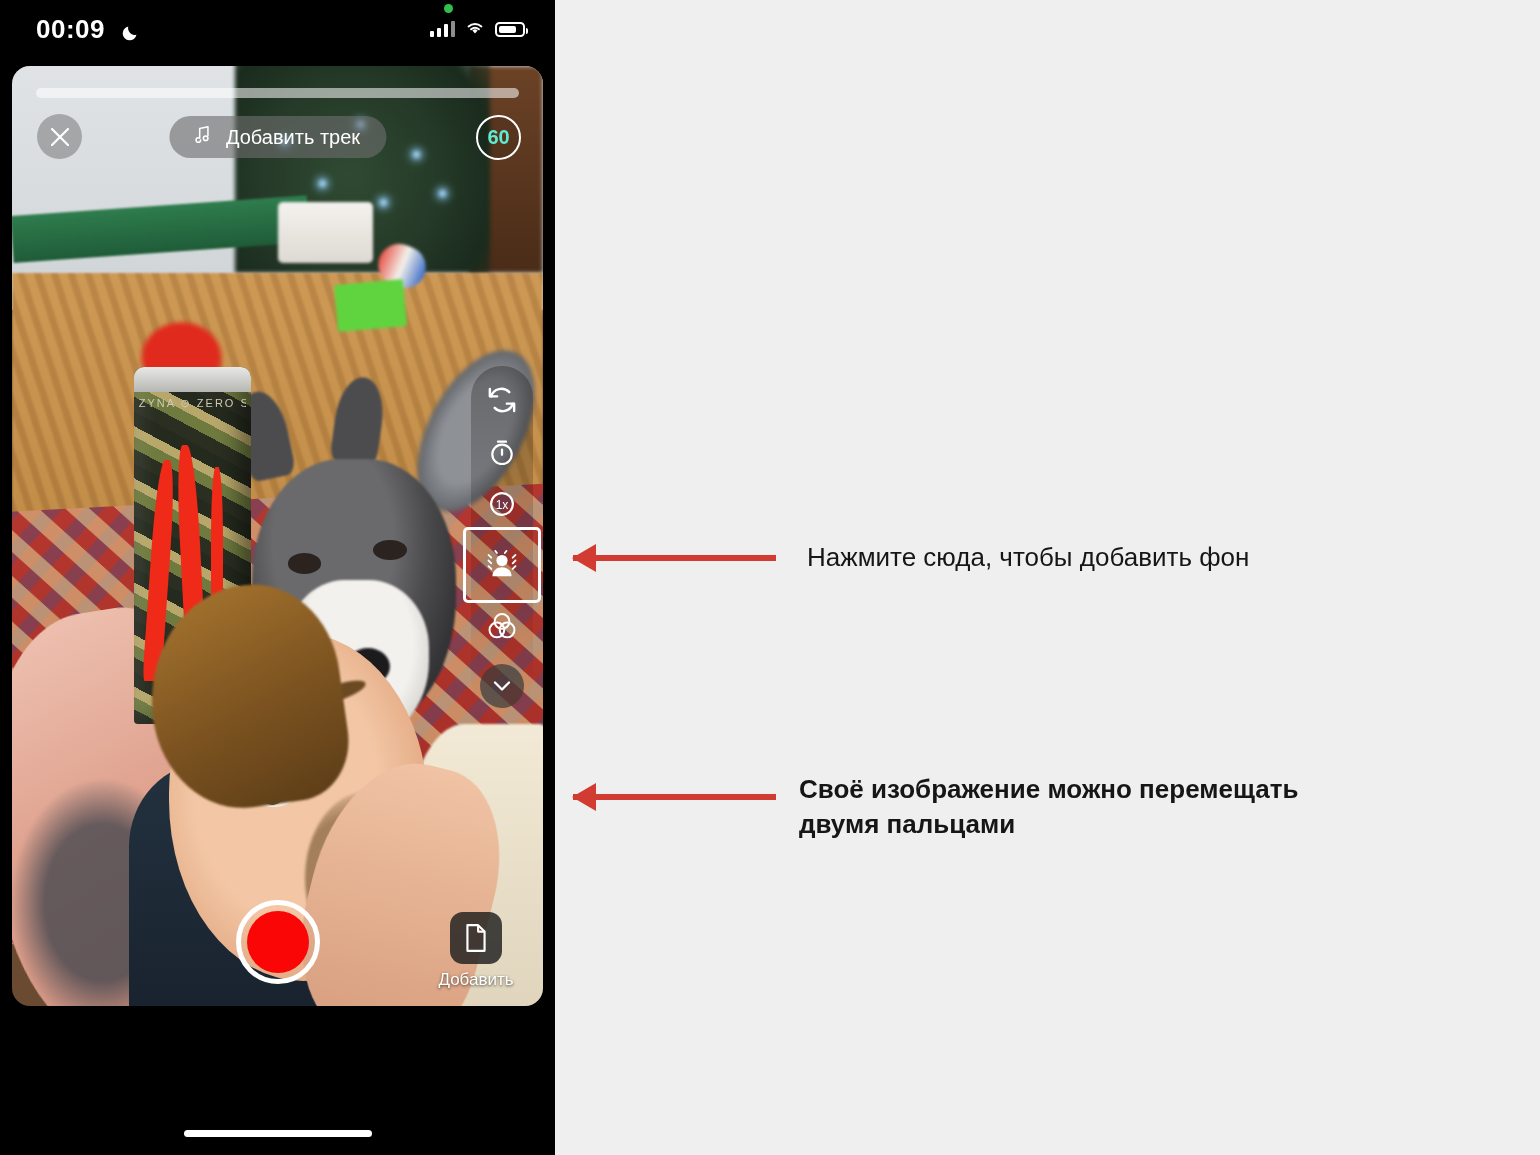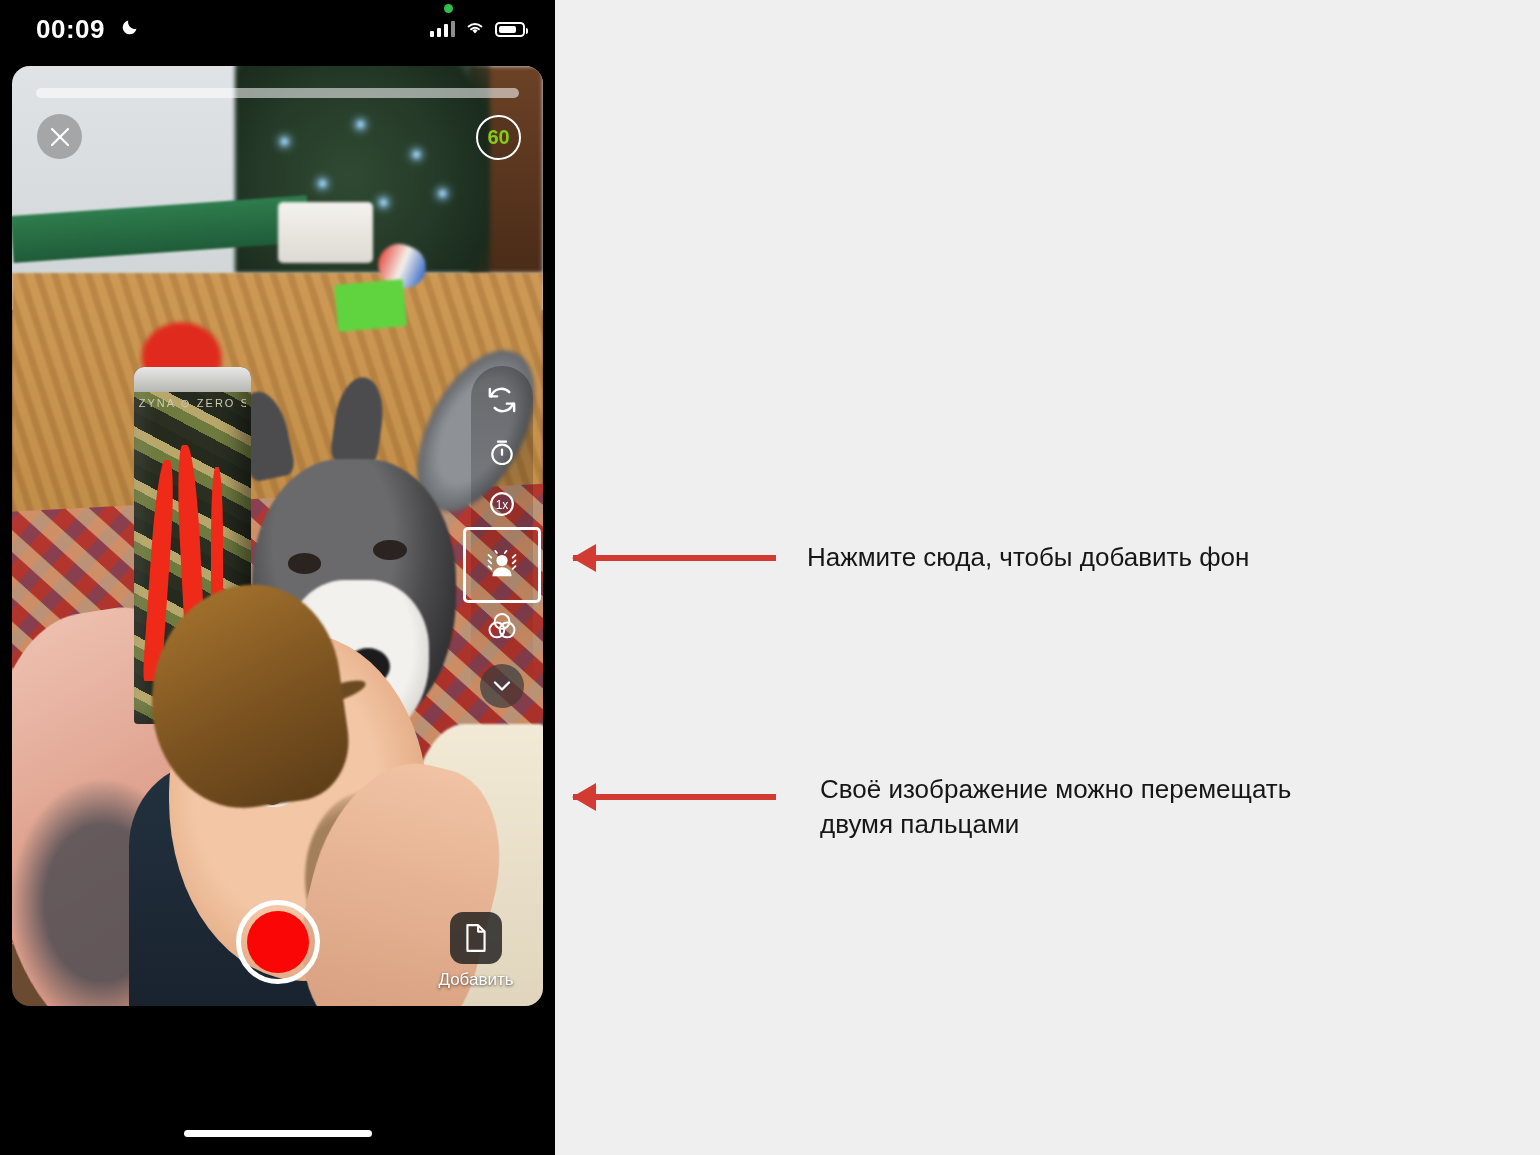--- a/index.html
+++ b/index.html
@@ -18,21 +18,21 @@
     background: #000;
   }
 
   
   .statusbar {
     position: absolute; left: 0; top: 0; width: 555px; height: 58px;
     display: flex; align-items: center; justify-content: space-between;
     padding: 0 30px 0 36px;
     color: #fff;
   }
-  .sb-left { display: flex; align-items: flex-start; gap: 16px; }
+  .sb-left { display: flex; align-items: flex-end; gap: 16px; }
   .sb-time { font-size: 26px; font-weight: bold; letter-spacing: .5px; line-height: 1; }
   .moon { width: 20px; height: 20px; position: relative; display: inline-block; }
   .moon svg { display:block; }
   .sb-right { display: flex; align-items: center; gap: 9px; position: relative; }
   .greendot {
     position: absolute; left: 14px; top: -15px;
     width: 9px; height: 9px; border-radius: 50%; background: #31c04e;
   }
   .bars { display: flex; align-items: flex-end; gap: 2.5px; height: 16px; }
   .bars i { width: 4.5px; background: #fff; border-radius: 1px; display: block; }
@@ -173,21 +173,21 @@
     display:flex; align-items:center; justify-content:center;
   }
   .track-pill {
     position:absolute; left:50%; transform: translateX(-50%); top:2px;
     height:42px; border-radius:22px; background: rgba(110,110,110,.62);
     display:flex; align-items:center; gap:13px; padding: 0 26px 0 22px;
     color:#fff; font-size:20px; white-space:nowrap;
   }
   .dur-btn {
     position:absolute; right:22px; top:1px; width:45px; height:45px; border-radius:50%;
-    border: 2.5px solid #fff; color:#84cc16; font-size:20px; font-weight:600;
+    border: 2.5px solid #fff; color:#5eead4; font-size:20px; font-weight:600;
     display:flex; align-items:center; justify-content:center; background: rgba(0,0,0,.10);
   }
 
   .side-tools {
     position:absolute; right:10px; top:300px; width:62px;
     display:flex; flex-direction:column; align-items:center; 
     background: linear-gradient(180deg, rgba(0,0,0,.28), rgba(0,0,0,.10) 60%, rgba(0,0,0,0));
     border-radius: 32px; padding: 8px 8px 0;
   }
   .tool { width:52px; height:52px; display:flex; align-items:center; justify-content:center; color:#fff; }
@@ -238,21 +238,21 @@
     width:0; height:0; border-top:14px solid transparent; border-bottom:14px solid transparent;
     border-right:24px solid #d23b32;
   }
   .annot-text { color:#161616; font-size:26px; line-height:1.35; white-space:pre-line; }
   #annot1 { left: 573px; top: 540px; }
   #annot1 .shaft { width: 203px; }
   #annot1 .annot-text { margin-left: 31px; }
   #annot2 { left: 573px; top: 772px; align-items:flex-start; }
   #annot2 .arrow { margin-top: 22px; }
   #annot2 .shaft { width: 203px; }
-  #annot2 .annot-text { margin-left: 44px; }
+  #annot2 .annot-text { margin-left: 23px; font-weight: bold; }
 </style>
 </head>
 <body>
 
 <div id="root">
 
   <div class="phone">
 
     <div class="statusbar">
       <div class="sb-left">
@@ -344,20 +344,29 @@
 
       <div class="progressbar"></div>
 
       <div class="topbar">
         <div class="close-btn">
           <svg width="22" height="22" viewBox="0 0 22 22">
             <path d="M3 3L19 19M19 3L3 19" stroke="#fff" stroke-width="2.2" stroke-linecap="round"></path>
           </svg>
         </div>
 
+        <div class="track-pill">
+          <span>
+            <svg width="22" height="22" viewBox="0 0 24 24">
+              <path d="M10 17.5a2.5 2.5 0 1 1-2.5-2.5c.6 0 1.1.2 1.5.5V5l9-2v9.5" stroke="#fff" stroke-width="1.7" fill="none" stroke-linecap="round" stroke-linejoin="round"></path>
+              <circle cx="15.5" cy="15.5" r="2.5" stroke="#fff" stroke-width="1.7" fill="none"></circle>
+            </svg>
+          </span>
+          <span>Добавить трек</span>
+        </div>
 
         <div class="dur-btn">
           <span>60</span>
         </div>
       </div>
 
       <div class="side-tools">
         <div class="tool">
           <svg width="34" height="34" viewBox="0 0 28 28">
             <path d="M5 11a9 9 0 0 1 15-3.5M23 17a9 9 0 0 1-15 3.5" stroke="#fff" stroke-width="2" fill="none" stroke-linecap="round"></path>

